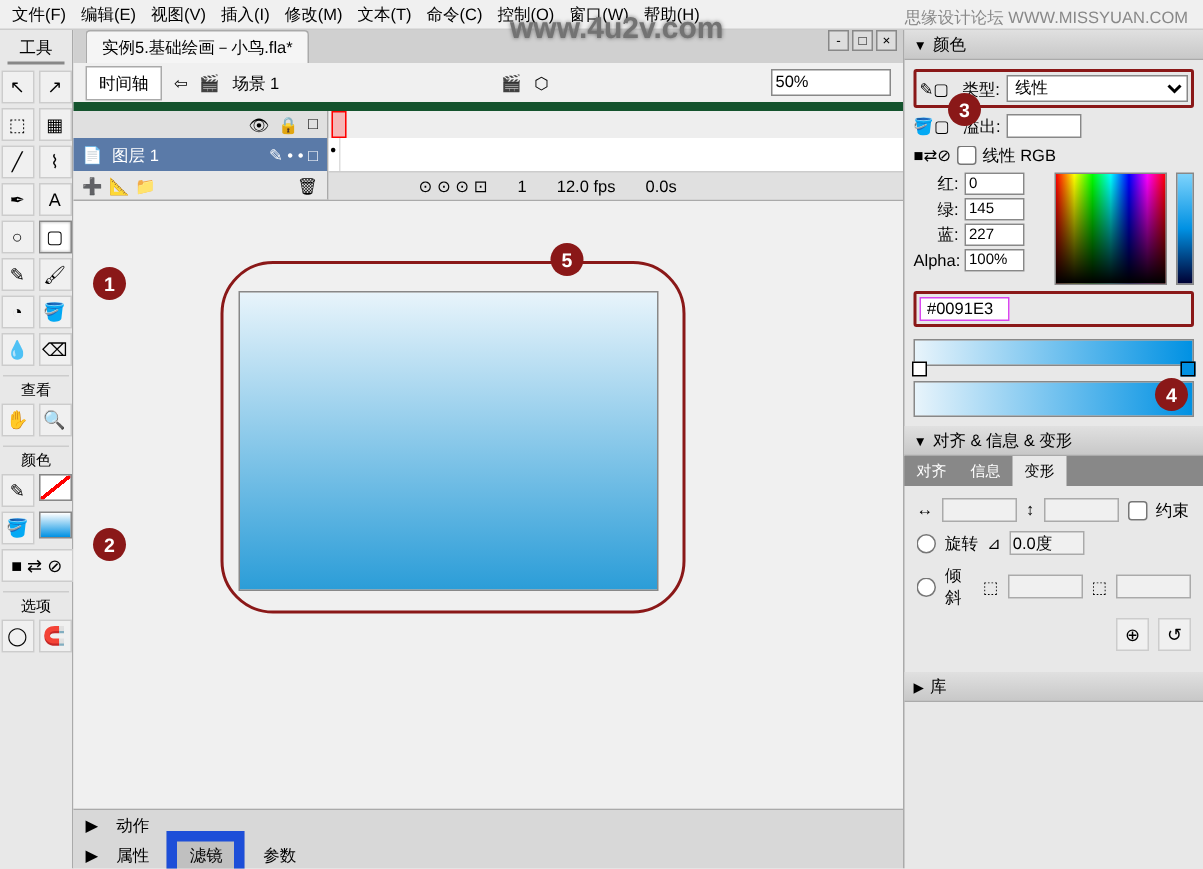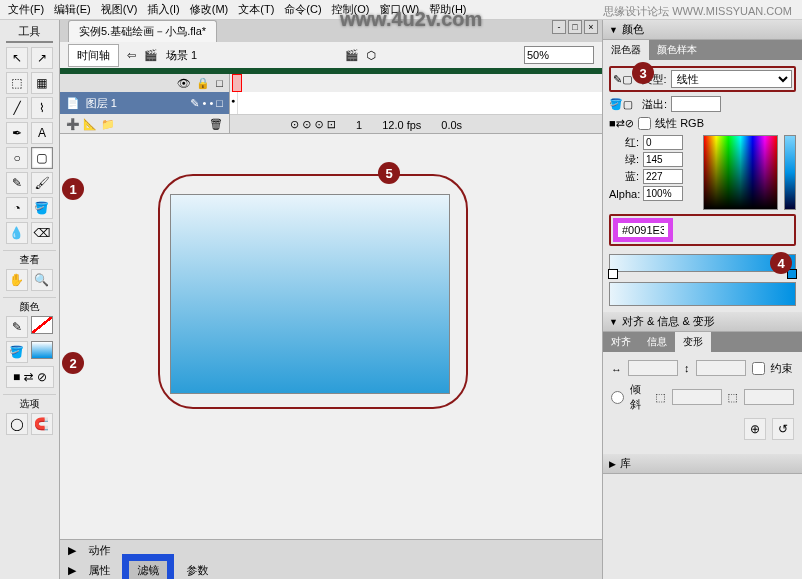--- a/index.html
+++ b/index.html
@@ -2,38 +2,38 @@
 <html><head>
 <meta charset="utf-8">
 <style>
 * { margin: 0; padding: 0; box-sizing: border-box; font-family: "Microsoft YaHei", SimSun, sans-serif; font-size: 11px; }
 body { background: #e8e8e8; width: 802px; height: 579px; overflow: hidden; position: relative; }
 .menubar { height: 20px; background: #f0f0f0; display: flex; align-items: flex-start; padding: 0 4px; gap: 2px; border-bottom: 1px solid #ccc; }
 .menubar span { padding: 2px 4px; cursor: pointer; }
 .watermark { position: absolute; top: 8px; left: 340px; color: #737373; font-size: 20px; font-weight: bold; text-shadow: 0 0 3px rgba(0,0,0,0.5); z-index: 100; pointer-events: none; }
 .forum-text { position: absolute; top: 4px; right: 10px; color: #888; font-size: 11px; z-index: 100; }
 .main-layout { display: flex; height: 559px; }
-.toolbox { width: 60px; background: #e8e8e8; border-right: 1px solid #aaa; display: flex; flex-direction: column; align-items: center; padding-top: 2px; }
+.toolbox { width: 49px; background: #e8e8e8; border-right: 1px solid #aaa; display: flex; flex-direction: column; align-items: center; padding-top: 2px; }
 .toolbox-title { font-size: 11px; padding: 2px 0; border-bottom: 2px solid #888; width: 80%; text-align: center; margin-bottom: 4px; }
 .tool-grid { display: grid; grid-template-columns: 22px 22px; gap: 3px; margin-bottom: 6px; }
 .tool-btn { width: 22px; height: 22px; background: #f0f0f0; border: 1px solid #ccc; display: flex; align-items: center; justify-content: center; cursor: pointer; font-size: 12px; }
 .tool-btn.sel { background: #fff; border: 1px solid #888; box-shadow: inset 0 0 2px #aaa; }
 .tool-btn.wide { grid-column: span 2; width: 48px; }
 .section-label { font-size: 10px; padding: 2px 0; border-top: 1px solid #ccc; width: 90%; text-align: center; }
 .color-swatch { width: 22px; height: 18px; border: 1px solid #888; display: inline-block; }
 .color-swatch.nofill { background: linear-gradient(to bottom right, #fff 45%, red 45%, red 55%, #fff 55%); }
 .center-area { flex: 1; display: flex; flex-direction: column; background: #e8e8e8; }
 .doc-tabs { height: 22px; display: flex; align-items: flex-start; padding-left: 8px; gap: 2px; background: #d0d0d0; }
 .doc-tab { padding: 3px 10px; background: #e8e8e8; border: 1px solid #aaa; border-bottom: none; border-radius: 3px 3px 0 0; cursor: pointer; }
 .doc-tab.active { background: #f5f5f5; }
 .win-controls { margin-left: auto; display: flex; gap: 2px; padding-right: 4px; }
 .win-btn { width: 14px; height: 14px; background: #ddd; border: 1px solid #888; font-size: 9px; text-align: center; line-height: 12px; cursor: pointer; }
 .scene-bar { height: 32px; display: flex; align-items: center; padding: 0 8px; gap: 8px; background: #f0f0f0; border-bottom: 6px solid #14532d; }
 .scene-btn { padding: 3px 8px; background: #fff; border: 1px solid #aaa; cursor: pointer; }
-.zoom-select { margin-left: auto; padding: 2px; border: 1px solid #888; background: #fff; width: 70px; }
+.zoom-select { margin-left: auto; padding: 2px; border: 1px solid #888; background: #fff; width: 80px; }
 .timeline-area { height: 60px; background: #e8e8e8; border-bottom: 1px solid #aaa; display: flex; }
 .layer-panel { width: 170px; border-right: 1px solid #aaa; }
 .layer-header { height: 18px; display: flex; justify-content: flex-end; align-items: center; gap: 6px; padding-right: 6px; background: #e0e0e0; }
 .layer-row { height: 22px; display: flex; align-items: center; background: #5a7aa8; color: #fff; padding: 0 6px; gap: 6px; }
 .layer-icons { height: 20px; display: flex; align-items: center; gap: 4px; padding: 0 6px; }
 .frame-panel { flex: 1; overflow: hidden; }
 .frame-ruler { height: 18px; background: #eee; display: flex; font-size: 9px; position: relative; }
 .playhead { position: absolute; left: 2px; top: 0; width: 10px; height: 18px; background: rgba(255,100,100,0.4); border: 1px solid red; }
 .frame-row { height: 22px; background: #fff; display: flex; }
 .frame-cell { width: 8px; border-right: 1px solid #ddd; height: 100%; }
@@ -57,21 +57,21 @@
 .mixer-body { padding: 6px; display: flex; flex-direction: column; gap: 4px; }
 .mixer-row { display: flex; align-items: center; gap: 4px; font-size: 10px; }
 .mixer-row label { width: 30px; text-align: right; }
 .mixer-row input[type="text"] { width: 40px; border: 1px solid #888; padding: 1px 2px; font-size: 10px; }
 .type-select { flex: 1; border: 1px solid #888; padding: 1px; background: #fff; }
 .type-row { border: 2px solid #8a1818; border-radius: 2px; padding: 2px; }
 .hue-picker { width: 75px; height: 75px; background: linear-gradient(to right, red, yellow, lime, cyan, blue, magenta, red); position: relative; margin-left: auto; border: 1px solid #888; }
 .hue-picker::before { content: ''; position: absolute; inset: 0; background: linear-gradient(to bottom, rgba(255,255,255,0), rgba(0,0,0,1)); }
 .lum-bar { width: 12px; height: 75px; background: linear-gradient(to bottom, #7dd3fc, #0091e3, #003); border: 1px solid #888; }
 .hex-row { border: 2px solid #8a1818; border-radius: 2px; padding: 2px; display: flex; }
-.hex-input { border: 5px solid #d946ef; padding: 1px 4px; width: 60px; }
+.hex-input { border: 1px solid #d946ef; padding: 1px 4px; width: 60px; }
 .gradient-bar { height: 18px; background: linear-gradient(to right, #e8f4fb, #0091e3); border: 1px solid #888; margin: 4px 0; position: relative; }
 .gradient-stop { position: absolute; bottom: -8px; width: 10px; height: 10px; background: #fff; border: 1px solid #000; }
 .gradient-preview { height: 24px; background: linear-gradient(to right, #e8f4fb, #0091e3); border: 1px solid #888; margin-top: 2px; }
 .transform-body { padding: 8px; font-size: 10px; }
 .transform-row { display: flex; align-items: center; gap: 6px; margin-bottom: 6px; }
 .transform-row input[type="text"] { width: 50px; border: 1px solid #aaa; padding: 1px; background: #f0f0f0; }
 </style>
 </head>
 <body>
 
@@ -201,24 +201,20 @@
         <span class="tab-collapsed">参数</span>
       </div>
     </div>
   </div>
 
   <div class="right-panels">
     <div class="panel-header">
         <span class="arrow">▼</span>
         <span>颜色</span>
       </div>
-    <div class="panel-tabs">
-      <div class="panel-tab active">混色器</div>
-      <div class="panel-tab">颜色样本</div>
-    </div>
     <div class="mixer-body">
       <div class="mixer-row type-row">
         <span>✎▢</span>
         <label>类型:</label>
         <select class="type-select"><option>线性</option></select>
       </div>
       <div class="mixer-row">
         <span>🪣▢</span>
         <label>溢出:</label>
         <div style="width:50px;height:16px;border:1px solid #888;background:#fff"></div>
@@ -273,20 +269,26 @@
       <div class="transform-row">
         <span>↔</span>
           <input type="text" style="">
         <span>↕</span>
           <input type="text" style="">
         <input type="checkbox" style="">
           <span>约束</span>
       </div>
       <div class="transform-row">
         <input type="radio" name="tr" style="">
+          <span>旋转</span>
+        <span>⊿</span>
+          <input type="text" value="0.0度" style="">
+      </div>
+      <div class="transform-row">
+        <input type="radio" name="tr" style="">
           <span>倾斜</span>
         <span>⬚</span>
           <input type="text" style="">
         <span>⬚</span>
           <input type="text" style="">
       </div>
       <div class="transform-row" style="justify-content:flex-end">
         <span class="tool-btn">⊕</span>
         <span class="tool-btn">↺</span>
       </div>

